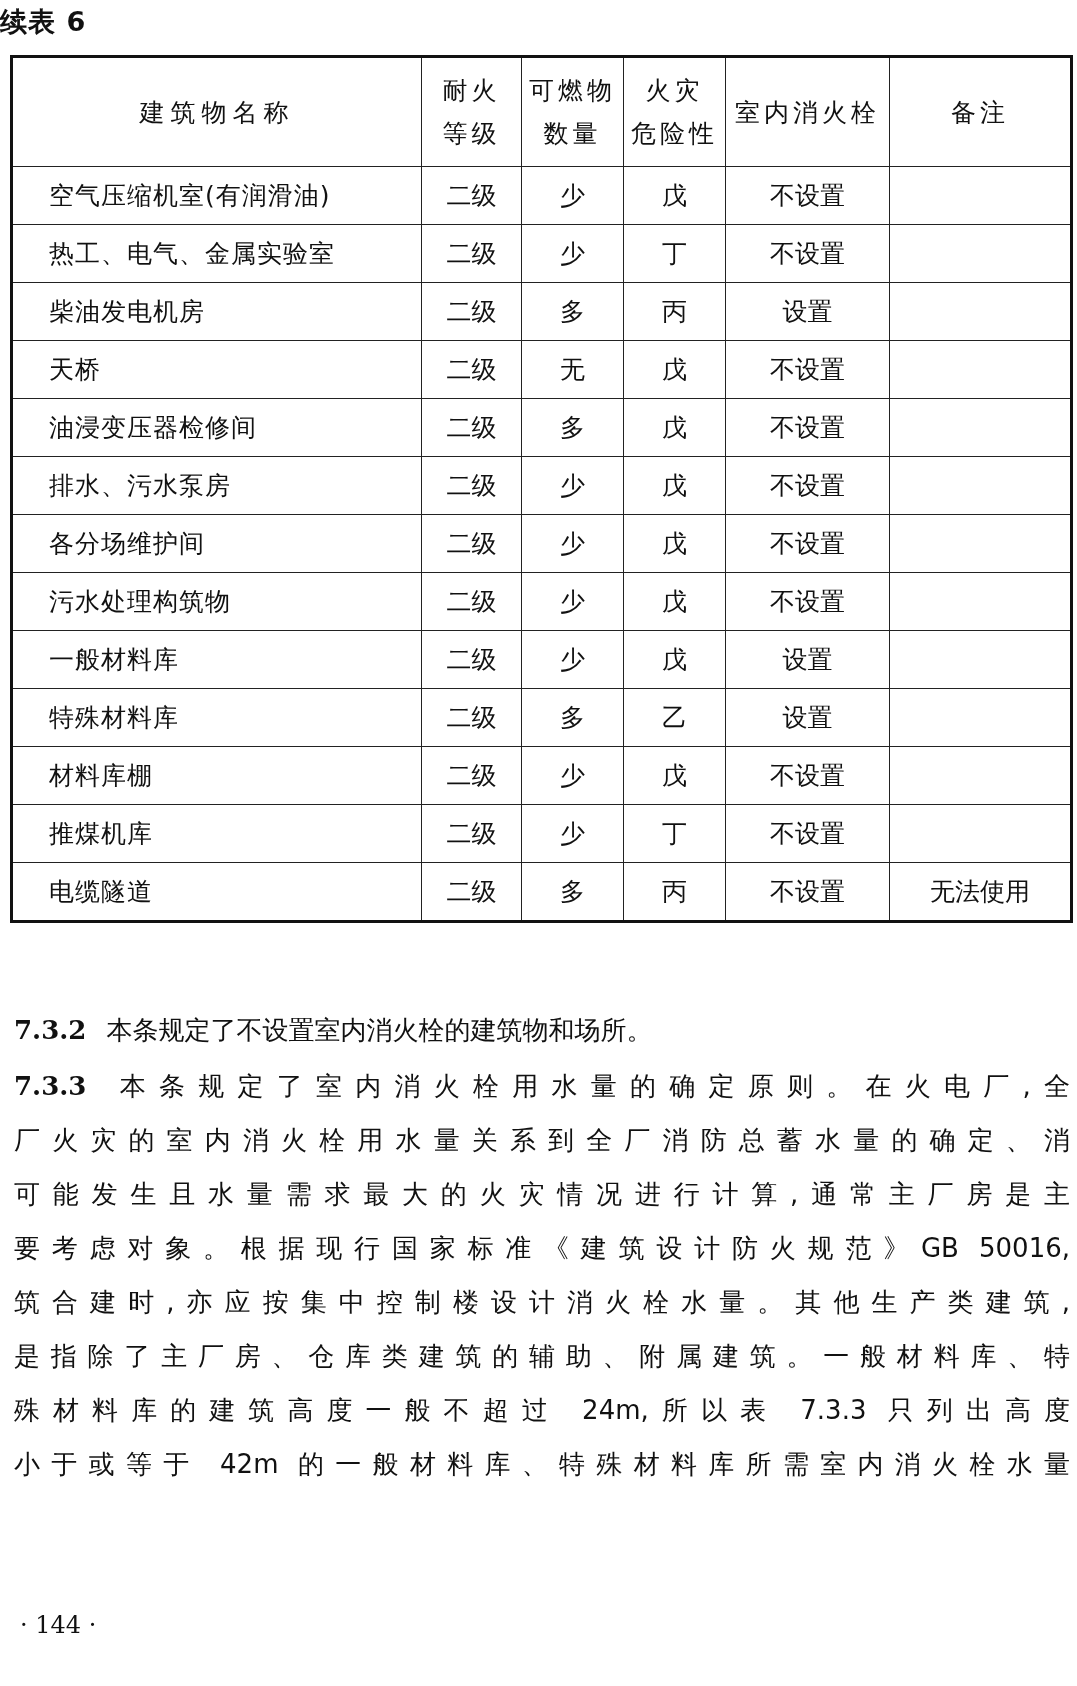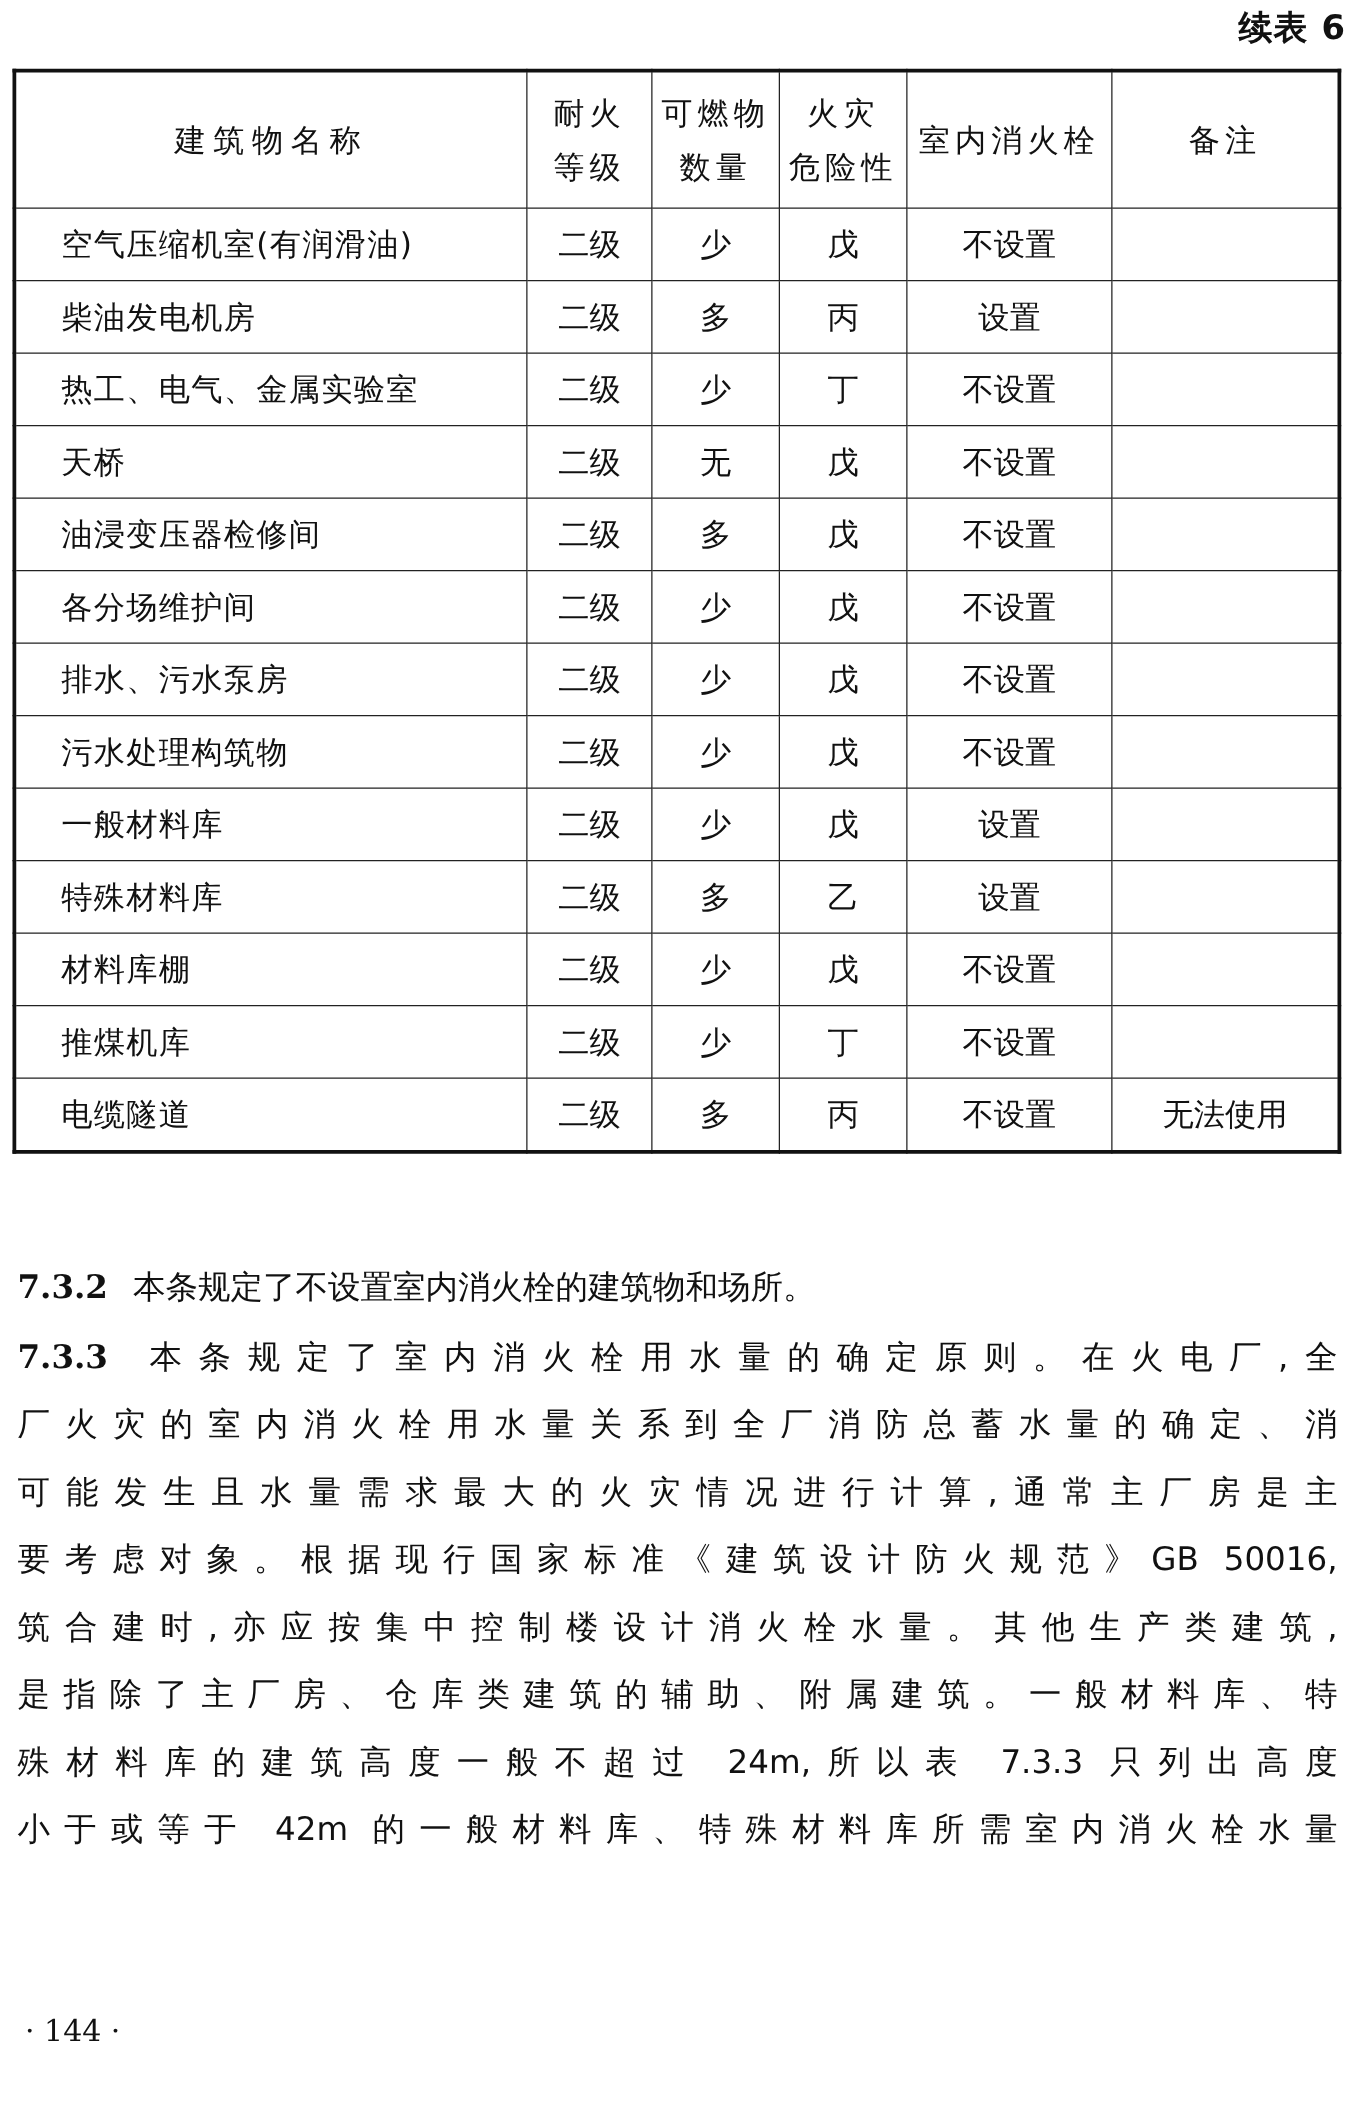--- a/index.html
+++ b/index.html
@@ -1,21 +1,21 @@
 <!DOCTYPE html>
 <html><head>
 <meta charset="utf-8">
 <style>
   html, body { margin: 0; padding: 0; background: #ffffff; }
   body {
     width: 1077px; height: 1686px; position: relative; overflow: hidden;
     font-family: "DejaVu Serif", "Liberation Serif", serif; color: #111;
   }
   .caption {
-    position: absolute; top: 4px; left: 0; width: 1077px; text-align: right;
+    position: absolute; top: 4px; left: 0; width: 1077px; text-align: left;
     font-family: "DejaVu Sans", sans-serif; font-weight: bold; font-size: 27px; letter-spacing: 1px;
   }
   table.t {
     position: absolute; left: 10px; top: 55px; width: 1060px;
     border-collapse: collapse; table-layout: fixed;
     border: 3px solid #111;
   }
   table.t th, table.t td {
     border: 1.5px solid #222; text-align: center; vertical-align: middle;
     font-weight: normal; font-size: 25px; padding: 0; overflow: hidden; white-space: nowrap;
@@ -66,61 +66,61 @@
   <tbody id="tbody">
       <tr>
         <td class="name">空气压缩机室(有润滑油)</td>
         <td>二级</td>
         <td>少</td>
         <td>戊</td>
         <td>不设置</td>
         <td></td>
       </tr>
       <tr>
+        <td class="name">热工、电气、金属实验室</td>
+        <td>二级</td>
+        <td>少</td>
+        <td>丁</td>
+        <td>不设置</td>
+        <td></td>
+      </tr>
+      <tr>
         <td class="name">柴油发电机房</td>
         <td>二级</td>
         <td>多</td>
         <td>丙</td>
         <td>设置</td>
-        <td></td>
-      </tr>
-      <tr>
-        <td class="name">热工、电气、金属实验室</td>
-        <td>二级</td>
-        <td>少</td>
-        <td>丁</td>
-        <td>不设置</td>
         <td></td>
       </tr>
       <tr>
         <td class="name">天桥</td>
         <td>二级</td>
         <td>无</td>
         <td>戊</td>
         <td>不设置</td>
         <td></td>
       </tr>
       <tr>
         <td class="name">油浸变压器检修间</td>
         <td>二级</td>
         <td>多</td>
         <td>戊</td>
         <td>不设置</td>
         <td></td>
       </tr>
       <tr>
-        <td class="name">各分场维护间</td>
+        <td class="name">排水、污水泵房</td>
         <td>二级</td>
         <td>少</td>
         <td>戊</td>
         <td>不设置</td>
         <td></td>
       </tr>
       <tr>
-        <td class="name">排水、污水泵房</td>
+        <td class="name">各分场维护间</td>
         <td>二级</td>
         <td>少</td>
         <td>戊</td>
         <td>不设置</td>
         <td></td>
       </tr>
       <tr>
         <td class="name">污水处理构筑物</td>
         <td>二级</td>
         <td>少</td>

